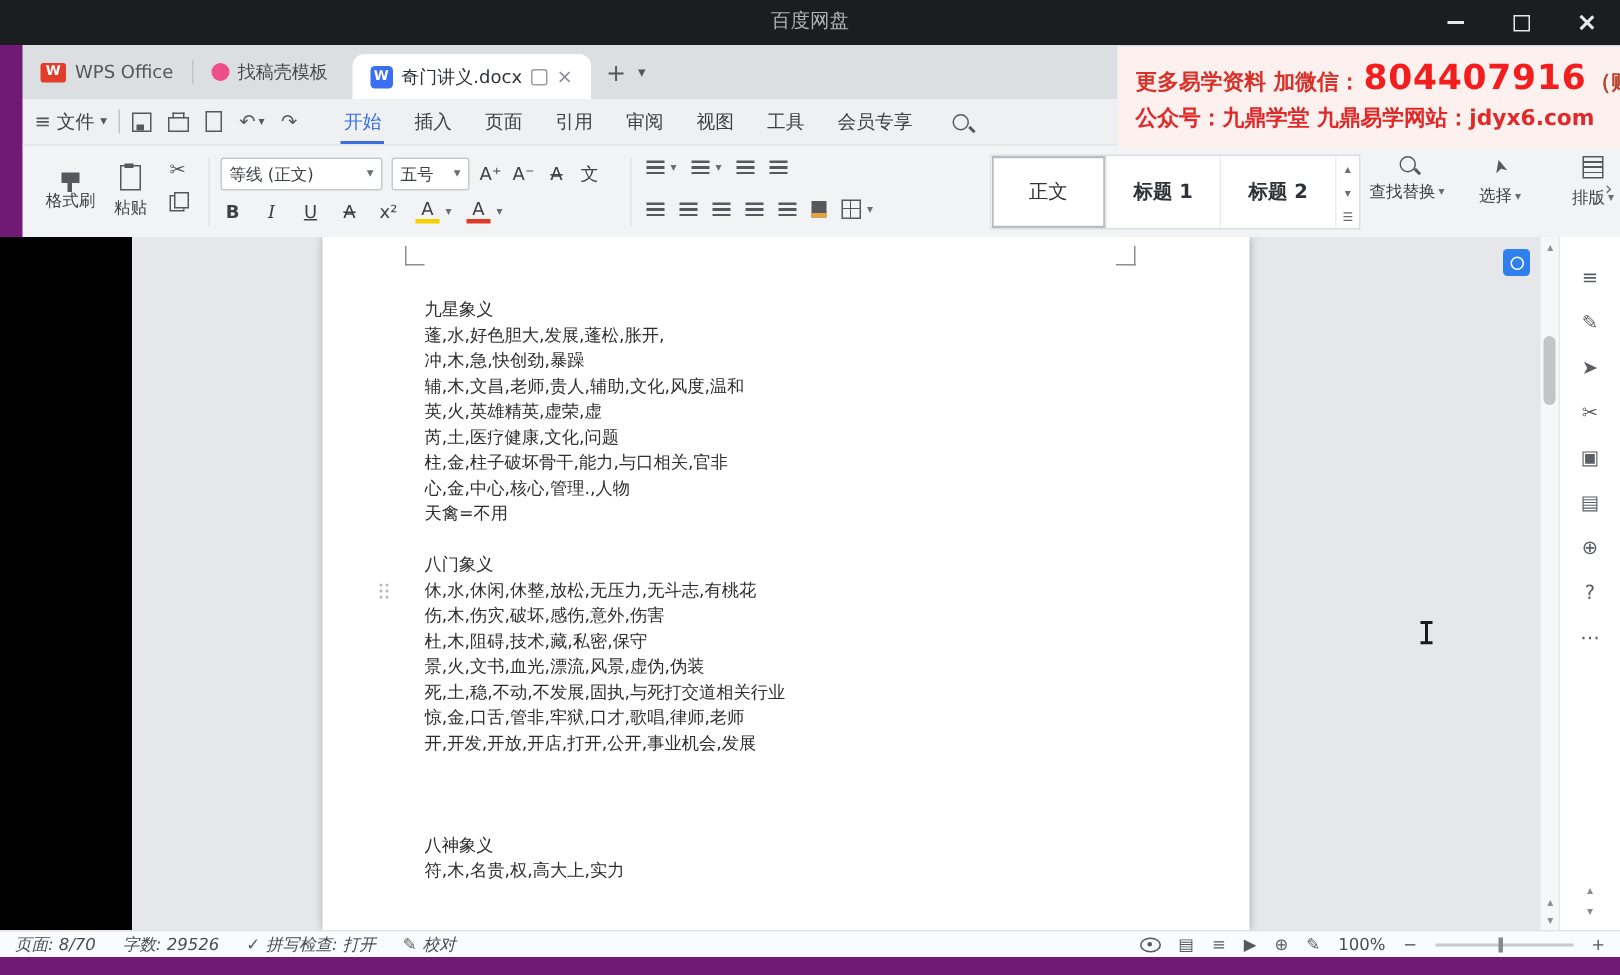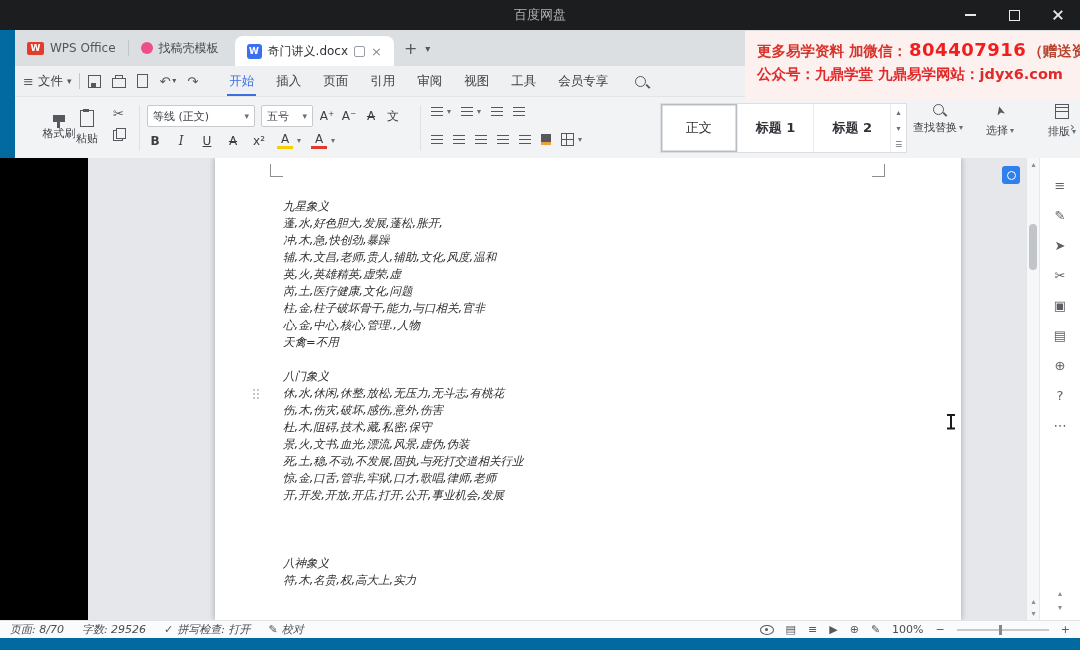--- a/index.html
+++ b/index.html
@@ -1,16 +1,16 @@
 <!DOCTYPE html>
 <html><head>
 <meta charset="utf-8">
 <style>
   html,body{margin:0;padding:0;background:#000;}
-  .stage{position:relative;width:1080px;height:650px;background:#0369a1;overflow:hidden;
+  .stage{position:relative;width:1080px;height:650px;background:#701a75;overflow:hidden;
          font-family:"DejaVu Sans","Liberation Sans",sans-serif;color:#333;}
 
   
   .titlebar{position:absolute;left:0;top:0;width:100%;height:30px;background:#1c1d1f;}
   .titlebar .title{position:absolute;left:0;right:0;top:0;line-height:30px;text-align:center;
                    color:#aeb1b5;font-size:13px;}
   .win-controls{position:absolute;right:0;top:0;height:30px;display:flex;}
   .win-btn{width:44px;height:30px;display:flex;align-items:center;justify-content:center;cursor:pointer;}
   .ic-min{width:11px;height:2px;background:#e8e8e8;}
   .ic-max{width:9px;height:9px;border:1.5px solid #e8e8e8;}
@@ -95,21 +95,21 @@
   .vtool .lab{display:flex;align-items:center;gap:2px;font-size:11px;color:#3c3f44;}
   .pointer-g{display:inline-block;transform:rotate(-105deg);font-size:12px;color:#55585c;}
   .ic-doc{width:12px;height:13px;border:1.2px solid #55585c;
      background:repeating-linear-gradient(to bottom,transparent 0 2.5px,#55585c 2.5px 3.5px);}
   .chev-more{position:absolute;right:5px;top:22px;font-size:13px;color:#6b6e73;}
 
   
   .docarea{position:absolute;left:0;top:158px;width:1080px;height:462px;}
   .black-left{position:absolute;left:0;top:0;width:88px;height:100%;background:#000;}
   .canvas{position:absolute;left:88px;right:40px;top:0;bottom:0;background:#e5e7ea;overflow:hidden;}
-  .page{position:absolute;left:127px;top:0;bottom:0;width:746px;background:#fff;box-shadow:0 0 6px rgba(0,0,0,.3);font-style:italic;}
+  .page{position:absolute;left:127px;top:0;bottom:0;width:618px;background:#fff;box-shadow:0 0 6px rgba(0,0,0,.3);}
   .cm{position:absolute;top:6px;width:12px;height:12px;border-left:1px solid #8b8d90;border-bottom:1px solid #8b8d90;}
   .cm.l{left:55px;} .cm.r{left:auto;right:76px;border-left:none;border-right:1px solid #8b8d90;}
   .doc-text{position:absolute;left:68px;right:30px;top:40px;bottom:0;overflow:hidden;
             font-size:11.5px;line-height:17px;color:#2e2e30;}
   .doc-line{height:17px;white-space:nowrap;overflow:hidden;}
   .drag-dots{position:absolute;left:38px;top:231px;width:2px;height:2px;background:#b4b6ba;border-radius:50%;
      box-shadow:4px 0 0 #b4b6ba,0 4px 0 #b4b6ba,4px 4px 0 #b4b6ba,0 8px 0 #b4b6ba,4px 8px 0 #b4b6ba;}
   .pin-btn{position:absolute;right:20px;top:8px;width:18px;height:18px;background:#2f80ed;border-radius:3px;
            display:flex;align-items:center;justify-content:center;cursor:pointer;}
   .pin-dot{width:7px;height:7px;border:1.6px solid #fff;border-radius:50%;}
@@ -136,21 +136,21 @@
   .ic-eye{position:relative;width:12px;height:8px;border:1px solid #55585c;border-radius:50%;}
   .ic-eye::after{content:"";position:absolute;left:4px;top:2px;width:3px;height:3px;background:#55585c;border-radius:50%;}
   .z-track{width:92px;height:2px;background:#c8cacd;position:relative;}
   .z-thumb{position:absolute;left:42px;top:-4px;width:3px;height:10px;background:#85888d;}
   .sb-glyph{font-size:11px;color:#55585c;line-height:1;}
 
   
   .banner{position:absolute;left:745px;top:31px;width:335px;height:68px;background:#fdf1f0;z-index:50;
           box-sizing:border-box;padding:8px 8px 0 12px;}
   .banner-line1{display:flex;align-items:baseline;font-size:14.5px;font-weight:bold;color:#d7332a;white-space:nowrap;}
-  .banner-num{font-size:18px;color:#f21d1d;margin:0 2px;letter-spacing:.5px;text-align:right;}
+  .banner-num{font-size:23px;color:#f21d1d;margin:0 2px;letter-spacing:.5px;text-align:right;}
   .banner-suffix{color:#b8432f;}
   .banner-line2{margin-top:4px;font-size:14.5px;font-weight:bold;color:#e02a2a;white-space:nowrap;}
 </style>
 </head>
 <body>
 
 <div class="stage">
 
   <div class="titlebar">
     <div class="title">百度网盘</div>
@@ -224,21 +224,21 @@
           <span class="menu-item">视图</span>
           <span class="menu-item">工具</span>
           <span class="menu-item">会员专享</span>
         </div>
       <div class="search-btn">
         <span class="ic-mag"></span>
       </div>
     </div>
 
     <div class="toolbar">
-      <div class="big-btn" style="left:24px">
+      <div class="big-btn" style="left:12px">
         <span class="ic-brush"></span>
         <span>格式刷</span>
       </div>
       <div class="big-btn" style="left:52px">
         <span class="ic-paste"></span>
         <span>粘贴</span>
       </div>
       <div class="small-col">
         <span class="glyph">✂</span>
         <span class="ic-copy"></span>

